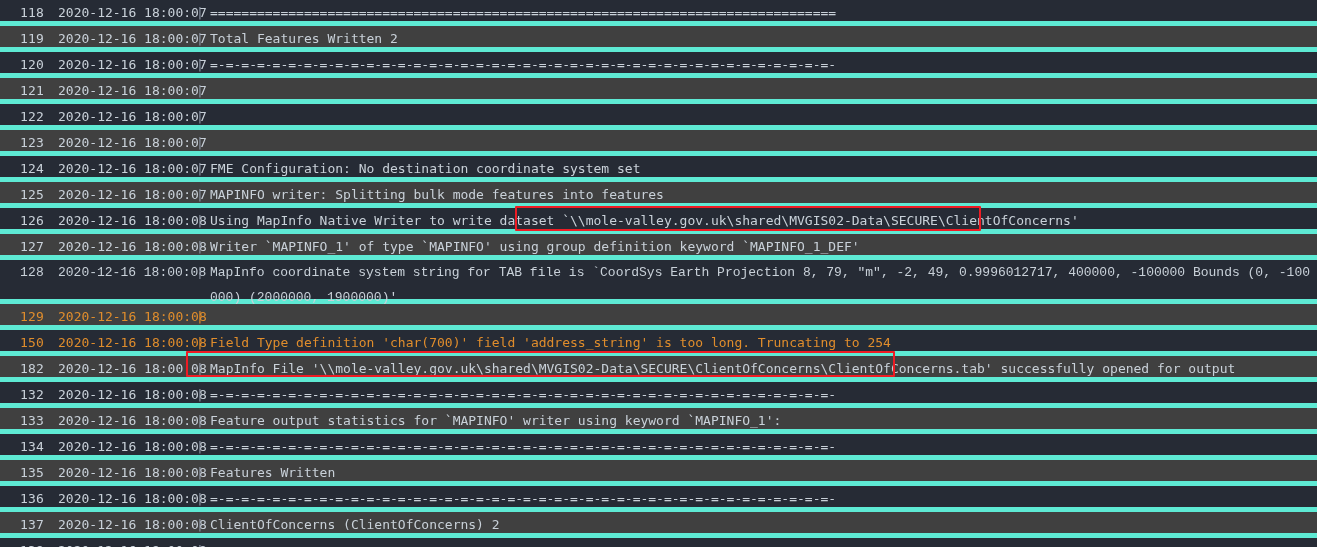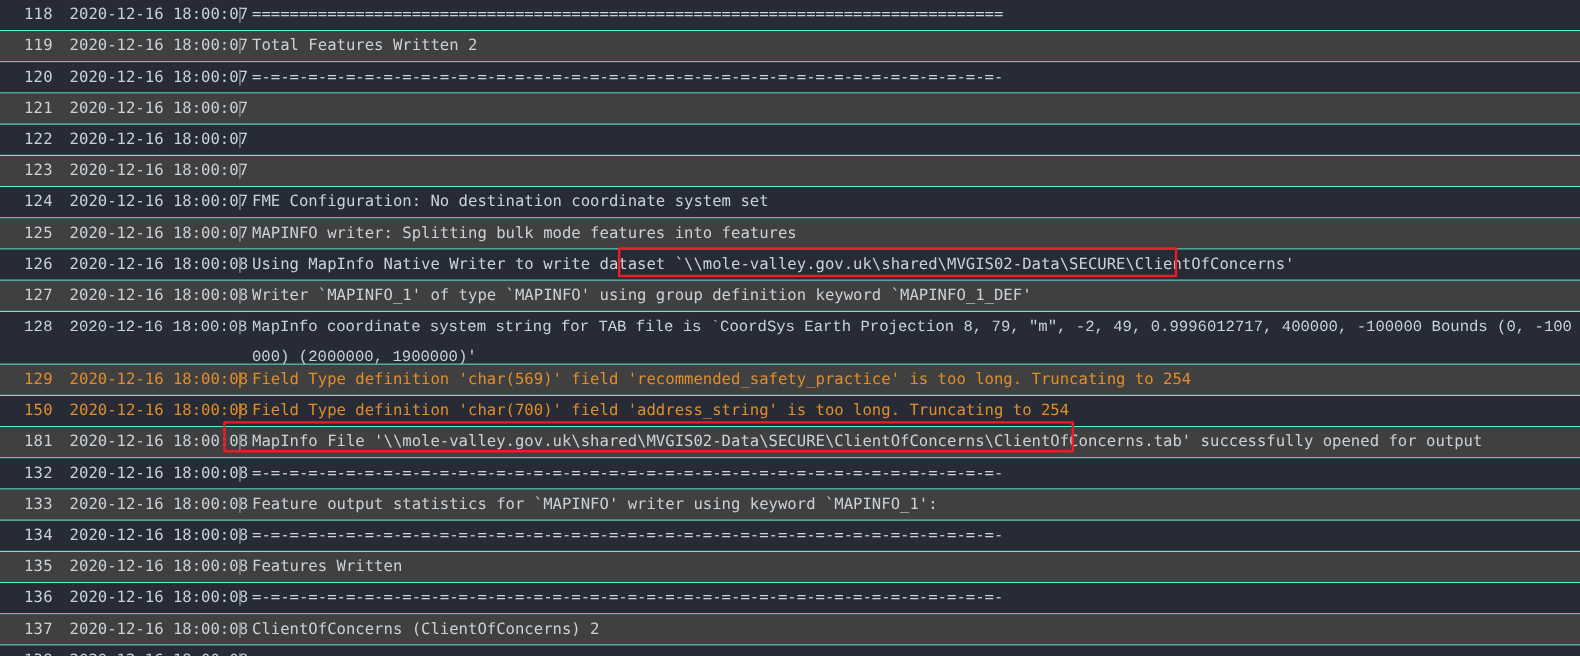--- a/index.html
+++ b/index.html
@@ -21,21 +21,21 @@
     background: #272c36;
     overflow: hidden;
   }
 
   .log-row {
     position: relative;
     display: flex;
     align-items: flex-start;
     height: 26px;
     box-sizing: border-box;
-    border-bottom: 1px solid #5eead4;
+    border-bottom: 5px solid #5eead4;
     font-size: 13px;
     line-height: 25px;
     white-space: pre;
     color: #c9d1d9;
   }
   .log-row.even { background: #262b35; }
   .log-row.odd  { background: #404040; }
 
   .log-row.tall {
     height: 44px;
@@ -106,23 +106,23 @@
       <div class="log-row odd"><span class="ln">119</span><span class="ts">2020-12-16 18:00:07</span><span class="pipe">|</span><span class="msg">Total Features Written 2</span></div>
       <div class="log-row even"><span class="ln">120</span><span class="ts">2020-12-16 18:00:07</span><span class="pipe">|</span><span class="msg">=-=-=-=-=-=-=-=-=-=-=-=-=-=-=-=-=-=-=-=-=-=-=-=-=-=-=-=-=-=-=-=-=-=-=-=-=-=-=-=-</span></div>
       <div class="log-row odd"><span class="ln">121</span><span class="ts">2020-12-16 18:00:07</span><span class="pipe">|</span></div>
       <div class="log-row even"><span class="ln">122</span><span class="ts">2020-12-16 18:00:07</span><span class="pipe">|</span></div>
       <div class="log-row odd"><span class="ln">123</span><span class="ts">2020-12-16 18:00:07</span><span class="pipe">|</span></div>
       <div class="log-row even"><span class="ln">124</span><span class="ts">2020-12-16 18:00:07</span><span class="pipe">|</span><span class="msg">FME Configuration: No destination coordinate system set</span></div>
       <div class="log-row odd"><span class="ln">125</span><span class="ts">2020-12-16 18:00:07</span><span class="pipe">|</span><span class="msg">MAPINFO writer: Splitting bulk mode features into features</span></div>
       <div class="log-row even"><span class="ln">126</span><span class="ts">2020-12-16 18:00:08</span><span class="pipe">|</span><span class="msg">Using MapInfo Native Writer to write dataset `\\mole-valley.gov.uk\shared\MVGIS02-Data\SECURE\ClientOfConcerns'</span></div>
       <div class="log-row odd"><span class="ln">127</span><span class="ts">2020-12-16 18:00:08</span><span class="pipe">|</span><span class="msg">Writer `MAPINFO_1' of type `MAPINFO' using group definition keyword `MAPINFO_1_DEF'</span></div>
       <div class="log-row even tall"><span class="ln">128</span><span class="ts">2020-12-16 18:00:08</span><span class="pipe">|</span><span class="msg wrap">MapInfo coordinate system string for TAB file is `CoordSys Earth Projection 8, 79, "m", -2, 49, 0.9996012717, 400000, -100000 Bounds (0, -100000) (2000000, 1900000)'</span></div>
-      <div class="log-row odd warn"><span class="ln">129</span><span class="ts">2020-12-16 18:00:08</span><span class="pipe">|</span><span class="msg">Field Type definition 'char(569)' field 'recommended_safety_practice' is too long. Truncating to 254</span></div>
+      <div class="log-row odd warn"><span class="ln">129</span><span class="ts">2020-12-16 18:00:08</span><span class="pipe">|</span></div>
       <div class="log-row even warn"><span class="ln">150</span><span class="ts">2020-12-16 18:00:08</span><span class="pipe">|</span><span class="msg">Field Type definition 'char(700)' field 'address_string' is too long. Truncating to 254</span></div>
-      <div class="log-row odd"><span class="ln">181</span><span class="ts">2020-12-16 18:00:08</span><span class="pipe">|</span><span class="msg">MapInfo File '\\mole-valley.gov.uk\shared\MVGIS02-Data\SECURE\ClientOfConcerns\ClientOfConcerns.tab' successfully opened for output</span></div>
+      <div class="log-row odd"><span class="ln">182</span><span class="ts">2020-12-16 18:00:08</span><span class="pipe">|</span><span class="msg">MapInfo File '\\mole-valley.gov.uk\shared\MVGIS02-Data\SECURE\ClientOfConcerns\ClientOfConcerns.tab' successfully opened for output</span></div>
       <div class="log-row even"><span class="ln">132</span><span class="ts">2020-12-16 18:00:08</span><span class="pipe">|</span><span class="msg">=-=-=-=-=-=-=-=-=-=-=-=-=-=-=-=-=-=-=-=-=-=-=-=-=-=-=-=-=-=-=-=-=-=-=-=-=-=-=-=-</span></div>
       <div class="log-row odd"><span class="ln">133</span><span class="ts">2020-12-16 18:00:08</span><span class="pipe">|</span><span class="msg">Feature output statistics for `MAPINFO' writer using keyword `MAPINFO_1':</span></div>
       <div class="log-row even"><span class="ln">134</span><span class="ts">2020-12-16 18:00:08</span><span class="pipe">|</span><span class="msg">=-=-=-=-=-=-=-=-=-=-=-=-=-=-=-=-=-=-=-=-=-=-=-=-=-=-=-=-=-=-=-=-=-=-=-=-=-=-=-=-</span></div>
       <div class="log-row odd"><span class="ln">135</span><span class="ts">2020-12-16 18:00:08</span><span class="pipe">|</span><span class="msg">Features Written</span></div>
       <div class="log-row even"><span class="ln">136</span><span class="ts">2020-12-16 18:00:08</span><span class="pipe">|</span><span class="msg">=-=-=-=-=-=-=-=-=-=-=-=-=-=-=-=-=-=-=-=-=-=-=-=-=-=-=-=-=-=-=-=-=-=-=-=-=-=-=-=-</span></div>
       <div class="log-row odd"><span class="ln">137</span><span class="ts">2020-12-16 18:00:08</span><span class="pipe">|</span><span class="msg">ClientOfConcerns (ClientOfConcerns) 2</span></div>
       <div class="log-row even"><span class="ln">138</span><span class="ts">2020-12-16 18:00:08</span><span class="pipe">|</span><span class="msg">=-=-=-=-=-=-=-=-=-=-=-=-=-=-=-=-=-=-=-=-=-=-=-=-=-=-=-=-=-=-=-=-=-=-=-=-=-=-=-=-</span></div>
     </div>
   <div id="annot-container">
       <div class="annot" style="left: 515px; top: 206px; width: 466px; height: 25px; border-color: rgb(238, 28, 36);"></div>

